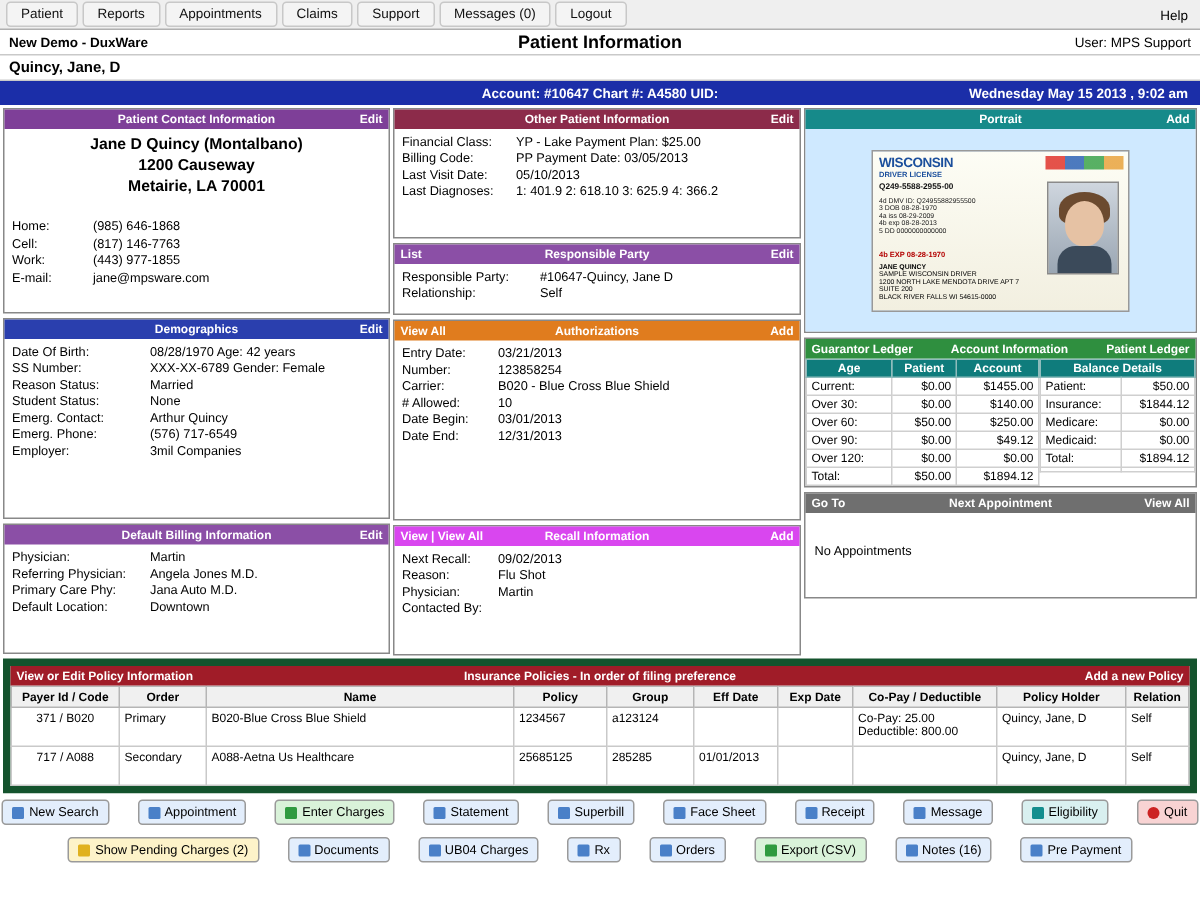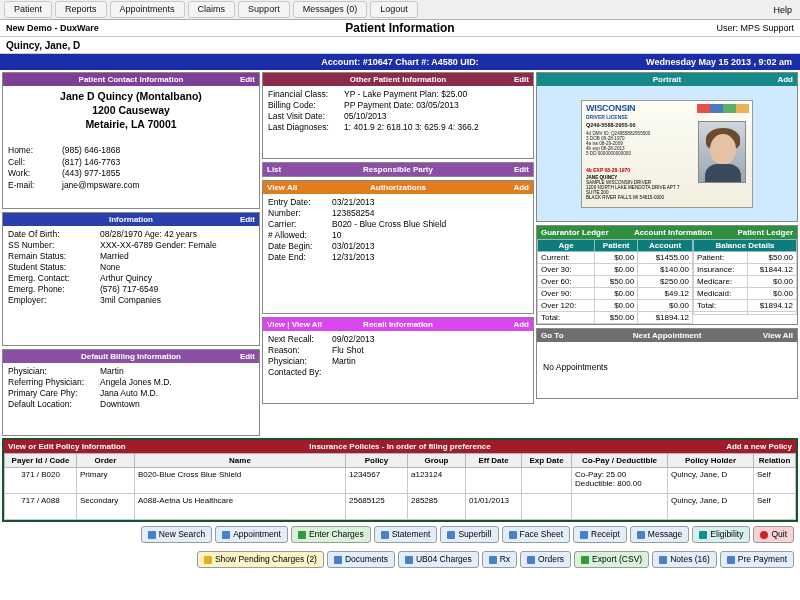--- a/index.html
+++ b/index.html
@@ -196,36 +196,36 @@
   .ledger-right { width: 40%; }
 
   table.ins { width: 100%; border-collapse: collapse; font-size: 8px; }
   table.ins th {
     background: #f0f0f0; border: 1px solid #b5b5b5; font-weight: bold;
     font-size: 8px; padding: 2px 3px; text-align: center;
   }
   table.ins td { border: 1px solid #c9c9c9; padding: 2px 3px; height: 26px; vertical-align: top; }
   table.ins td.c { text-align: center; }
 
-  .insurance-panel { border: 2px solid #14532d; }
+  .insurance-panel { border: 5px solid #14532d; }
   .ins-head {
     background: #a01c28; color: #fff; height: 13px; position: relative;
     font-size: 8px; font-weight: bold; display: flex; align-items: center; padding: 0 4px;
   }
   .ins-head .c { position: absolute; left: 50%; transform: translateX(-50%); }
   .ins-head .r { position: absolute; right: 4px; }
 
   
   .btnbar {
     padding: 4px 6px 3px 6px;
     display: flex; flex-wrap: wrap; gap: 4px;
     justify-content: center;
     background: #fff;
   }
-  .btnrow { display: flex; gap: 3px; justify-content: flex-end; width: 100%; margin-bottom: 4px;}
+  .btnrow { display: flex; gap: 19px; justify-content: center; width: 100%; margin-bottom: 4px;}
   .btn {
     display: inline-flex; align-items: center; gap: 3px;
     font-size: 8.5px;
     border: 1px solid #9a9a9a;
     border-radius: 3px;
     padding: 2px 6px;
     background: #e9f2fb;
     white-space: nowrap;
     line-height: 11px;
   }
@@ -306,34 +306,34 @@
             <div class="row">
               <span class="k">E-mail:</span>
               <span class="v">jane@mpsware.com</span>
             </div>
           </div>
         </div>
       </div>
 
       <div class="panel">
         <div class="phead h-blue">
-          <span class="ptitle">Information</span>
+          <span class="ptitle">Demographics</span>
           <span class="pedit">Edit</span>
         </div>
         <div class="pbody" style="height:119px;">
           <div class="kvl">
             <span class="k">Date Of Birth:</span>
             <span class="v">08/28/1970    Age: 42 years</span>
           </div>
           <div class="kvl">
             <span class="k">SS Number:</span>
             <span class="v">XXX-XX-6789  Gender: Female</span>
           </div>
           <div class="kvl">
-            <span class="k">Remain Status:</span>
+            <span class="k">Reason Status:</span>
             <span class="v">Married</span>
           </div>
           <div class="kvl">
             <span class="k">Student Status:</span>
             <span class="v">None</span>
           </div>
           <div class="kvl">
             <span class="k">Emerg. Contact:</span>
             <span class="v">Arthur Quincy</span>
           </div>
@@ -400,20 +400,30 @@
             <span class="v">1: 401.9  2: 618.10  3: 625.9  4: 366.2</span>
           </div>
         </div>
       </div>
 
       <div class="panel">
         <div class="phead h-purple2">
           <span class="pleft">List</span>
           <span class="ptitle">Responsible Party</span>
           <span class="pedit">Edit</span>
+        </div>
+        <div class="pbody" style="height:33px;">
+          <div class="kvl">
+            <span class="k">Responsible Party:</span>
+            <span class="v">#10647-Quincy, Jane D</span>
+          </div>
+          <div class="kvl">
+            <span class="k">Relationship:</span>
+            <span class="v">Self</span>
+          </div>
         </div>
       </div>
 
       <div class="panel">
         <div class="phead h-orange">
           <span class="pleft">View All</span>
           <span class="ptitle">Authorizations</span>
           <span class="pedit">Add</span>
         </div>
         <div class="pbody" style="height:119px;">

